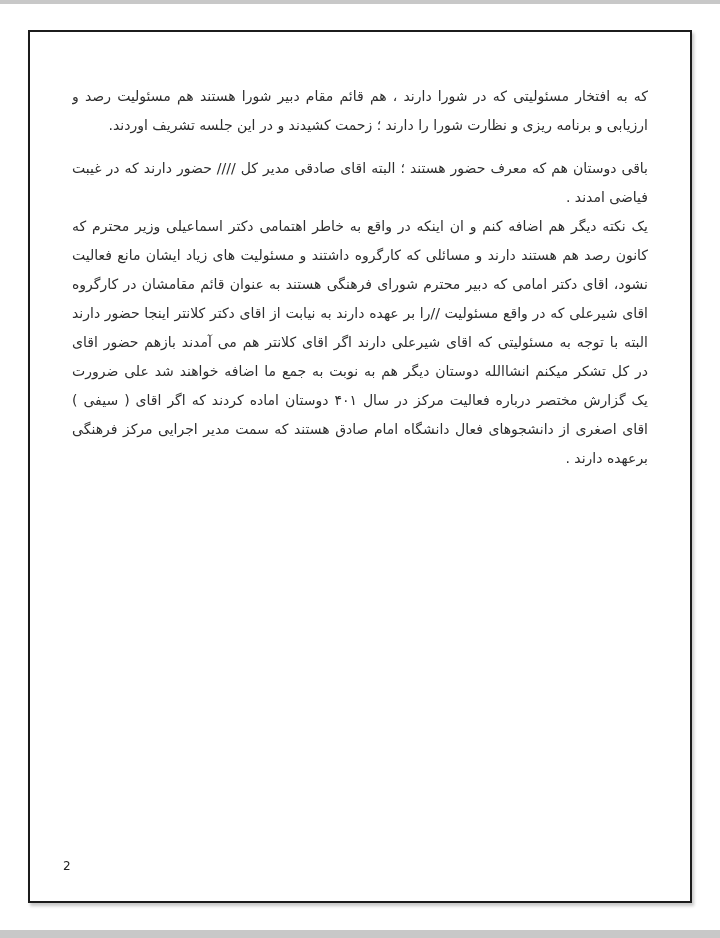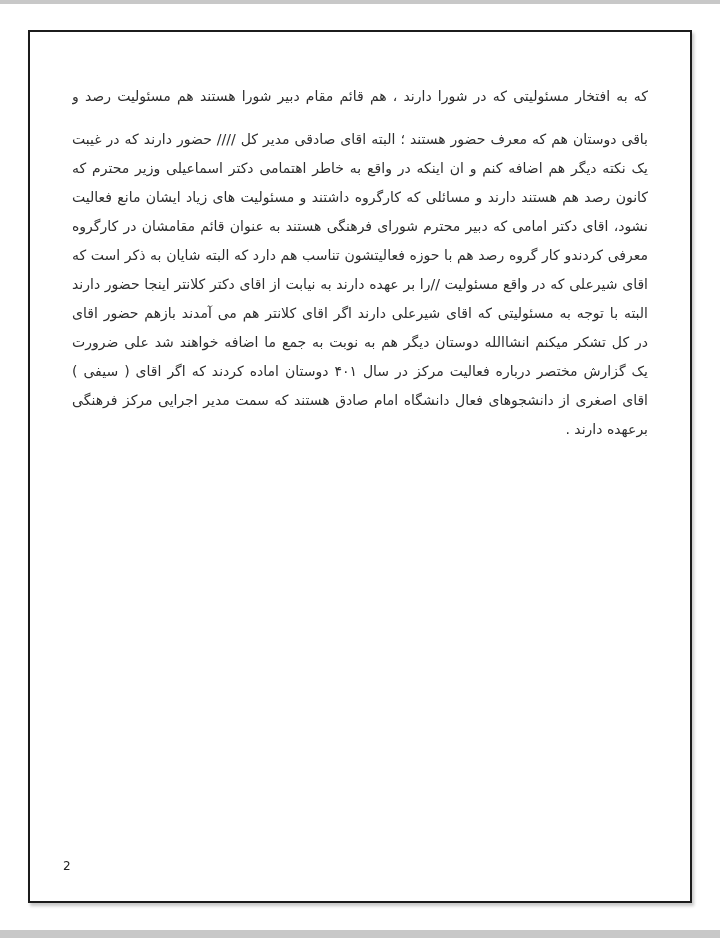--- a/index.html
+++ b/index.html
@@ -72,25 +72,26 @@
 </style>
 </head>
 <body>
 
 <div class="viewer">
   <div class="strip-top"></div>
 
   <div class="page">
     <div class="body-text">
       <div class="line">که به افتخار مسئولیتی که در شورا دارند ، هم قائم مقام دبیر شورا هستند هم مسئولیت رصد و نظارت و</div>
+      <div class="line end">ارزیابی و برنامه ریزی و نظارت شورا را دارند ؛ زحمت کشیدند و در این جلسه تشریف اوردند.</div>
       <div class="line p-gap">باقی دوستان هم که معرف حضور هستند ؛ البته اقای صادقی مدیر کل //// حضور دارند که در غیبت اقای</div>
+      <div class="line end">فیاضی امدند .</div>
       <div class="line">یک نکته دیگر هم اضافه کنم و ان اینکه در واقع به خاطر اهتمامی دکتر اسماعیلی وزیر محترم که رییس</div>
       <div class="line">کانون رصد هم هستند دارند و مسائلی که کارگروه داشتند و مسئولیت های زیاد ایشان مانع فعالیت مرکز</div>
       <div class="line">نشود، اقای دکتر امامی که دبیر محترم شورای فرهنگی هستند به عنوان قائم مقامشان در کارگروه رصد</div>
-      <div class="line">معرفی کردندو کار گروه رصد هم با حوزه فعالیتشون تناسب هم دارد که البته شایان به ذکر است که</div>
       <div class="line">اقای شیرعلی که در واقع مسئولیت //را بر عهده دارند به نیابت از اقای دکتر کلانتر اینجا حضور دارند که</div>
       <div class="line">البته با توجه به مسئولیتی که اقای شیرعلی دارند اگر اقای کلانتر هم می آمدند  بازهم حضور اقای شیر</div>
       <div class="line">در کل تشکر میکنم انشاالله دوستان دیگر هم به نوبت به جمع ما اضافه خواهند شد  علی ضرورت داشت.</div>
       <div class="line">یک گزارش مختصر درباره فعالیت مرکز در سال ۴۰۱ دوستان اماده کردند که اگر اقای ( سیفی ) دوربین</div>
       <div class="line">اقای اصغری از دانشجوهای فعال دانشگاه امام صادق هستند که سمت مدیر اجرایی مرکز فرهنگی رصد را</div>
       <div class="line end">برعهده دارند .</div>
     </div>
     <div class="page-number">2</div>
   </div>
 

